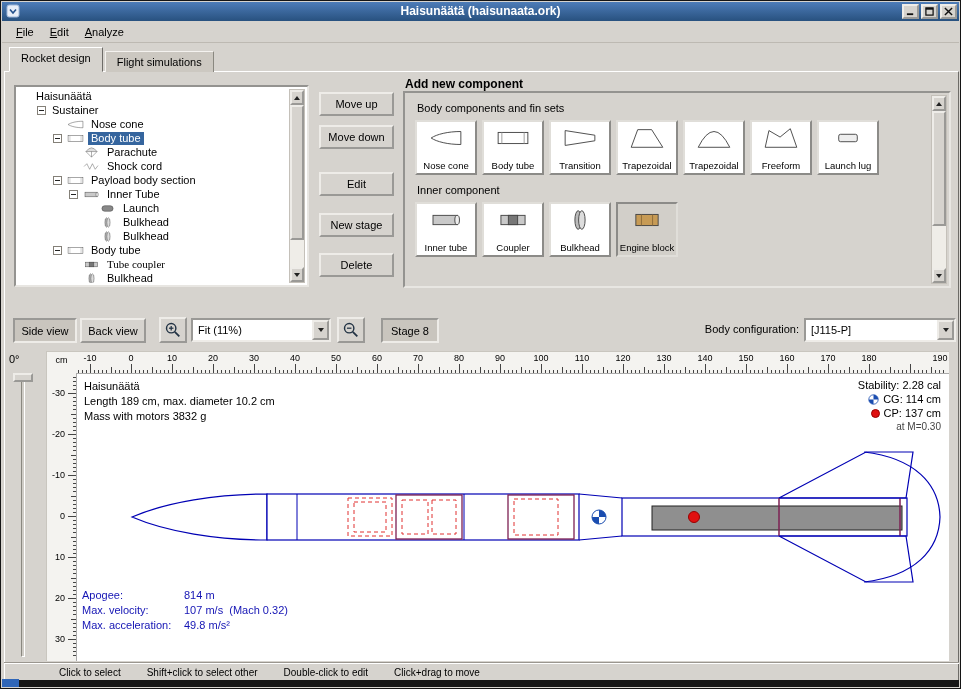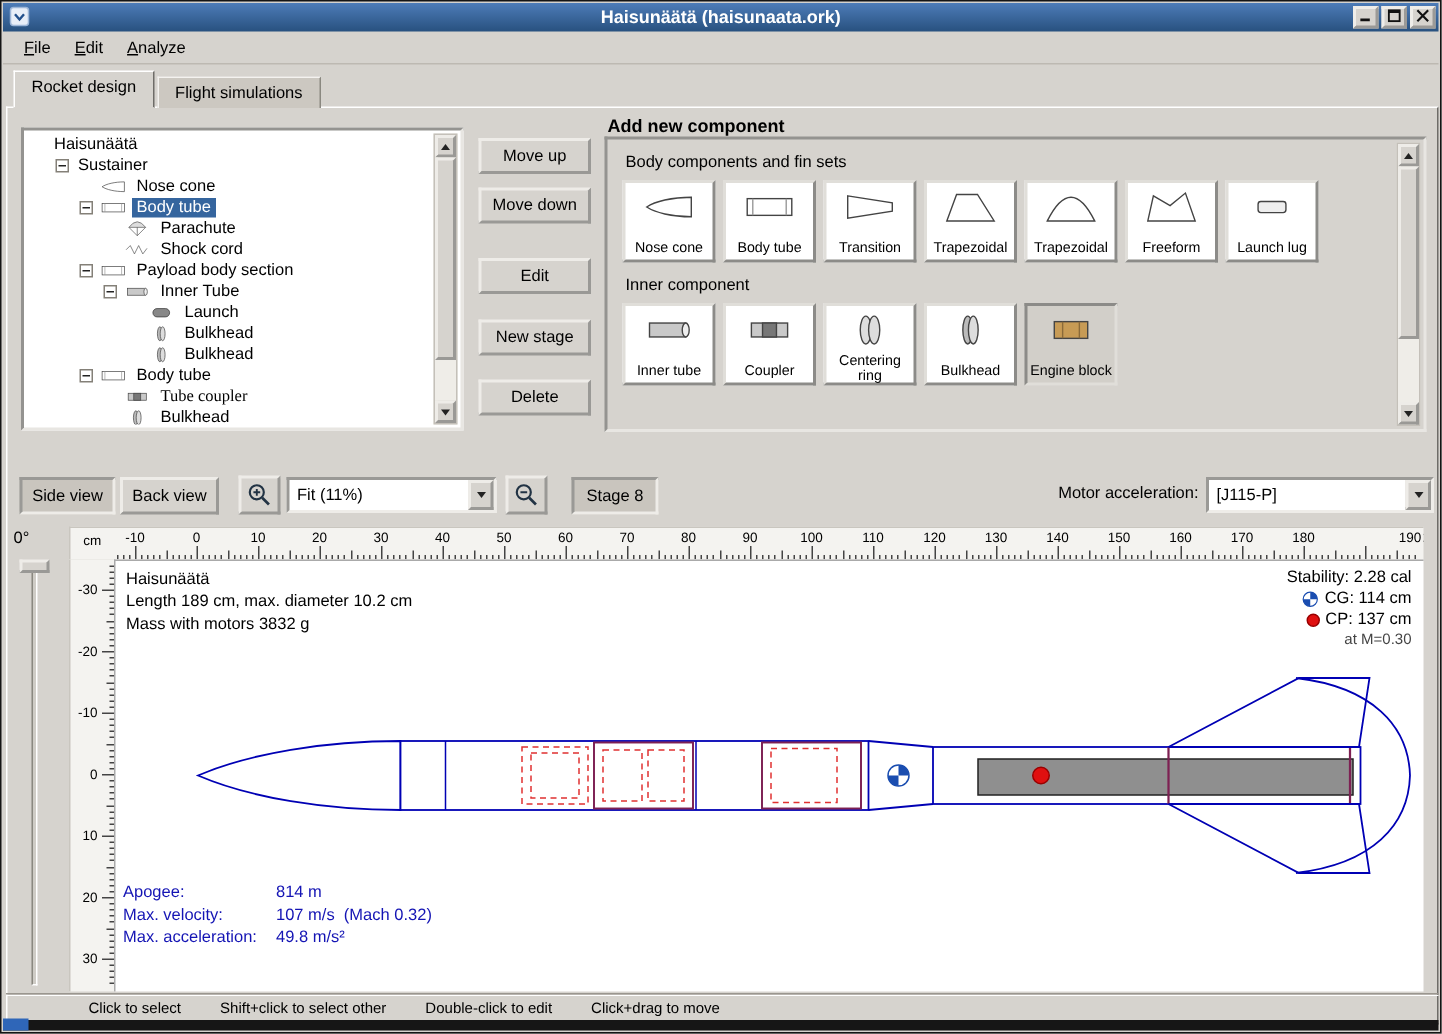--- a/index.html
+++ b/index.html
@@ -322,27 +322,20 @@
                 <ellipse cx="32" cy="14" rx="2.5" ry="5" fill="#eee" stroke="#444"></ellipse>
               </svg></div>
             <div class="comp-label">Inner tube</div>
           </div>
           <div class="comp-btn">
             <div class="comp-icon"><svg viewBox="0 0 40 28">
                 <rect x="7" y="9" width="26" height="10" fill="#c9c9c9" stroke="#444"></rect>
                 <rect x="15" y="9" width="10" height="10" fill="#777" stroke="#444"></rect>
               </svg></div>
             <div class="comp-label">Coupler</div>
-          </div>
-          <div class="comp-btn">
-            <div class="comp-icon"><svg viewBox="0 0 40 28">
-                <ellipse cx="17" cy="14" rx="4" ry="10" fill="#ddd" stroke="#444"></ellipse>
-                <ellipse cx="23" cy="14" rx="4" ry="10" fill="#ddd" stroke="#444"></ellipse>
-              </svg></div>
-            <div class="comp-label">Centering ring</div>
           </div>
           <div class="comp-btn">
             <div class="comp-icon"><svg viewBox="0 0 40 28">
                 <ellipse cx="18" cy="14" rx="3.5" ry="10" fill="#bbb" stroke="#444"></ellipse>
                 <ellipse cx="22" cy="14" rx="3.5" ry="10" fill="#ddd" stroke="#444"></ellipse>
               </svg></div>
             <div class="comp-label">Bulkhead</div>
           </div>
           <div class="comp-btn comp-active">
             <div class="comp-icon"><svg viewBox="0 0 40 28">
@@ -390,21 +383,21 @@
   <div class="b3" style="position:absolute;left:336px;top:316px;width:28px;height:26px">
     <svg viewBox="0 0 20 20" width="18" height="18">
         <circle cx="8" cy="8" r="5.2" fill="none" stroke="#234" stroke-width="1.6"></circle>
         <line x1="12" y1="12" x2="17" y2="17" stroke="#234" stroke-width="2"></line>
         <line x1="5.5" y1="8" x2="10.5" y2="8" stroke="#234" stroke-width="1.4"></line>
       </svg>
   </div>
   <div class="b3 pressed" style="position:absolute;left:380px;top:317px;width:58px;height:25px">
       <span>Stage 8</span>
     </div>
-  <div class="tool-label" style="left:660px;top:322px;width:138px;text-align:right">Motor acceleration:</div>
+  <div class="tool-label" style="left:660px;top:322px;width:138px;text-align:right">Body configuration:</div>
   <div class="combo" style="left:803px;top:317px;width:152px">
     <div class="combo-text">[J115-P]</div>
     <div class="combo-arrow">
         <div class="tri-down"></div>
       </div>
   </div>
 
   <div class="rot-label">0°</div>
   <div class="rot-slider">
     <div class="rot-track"></div>

